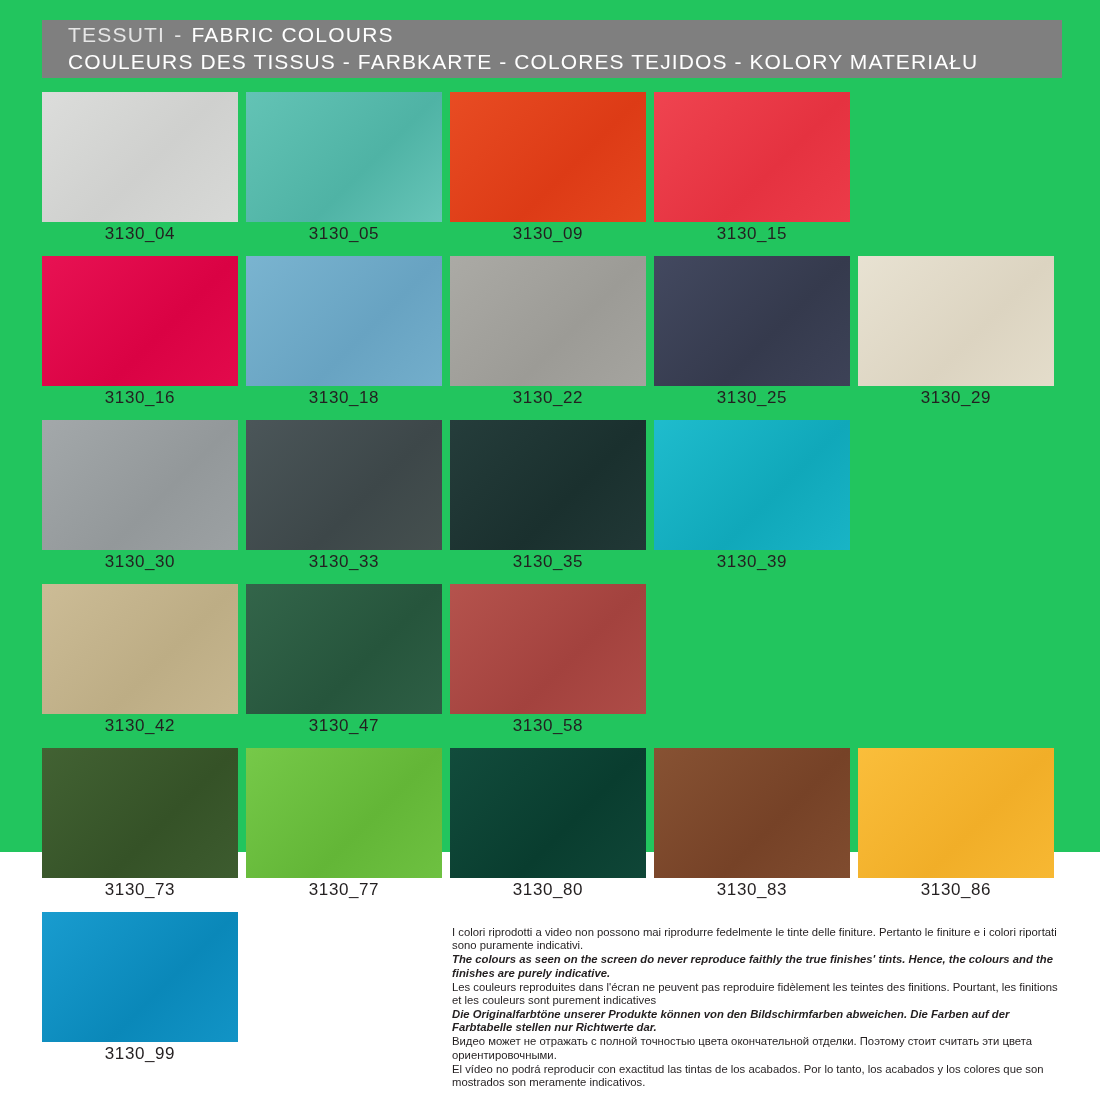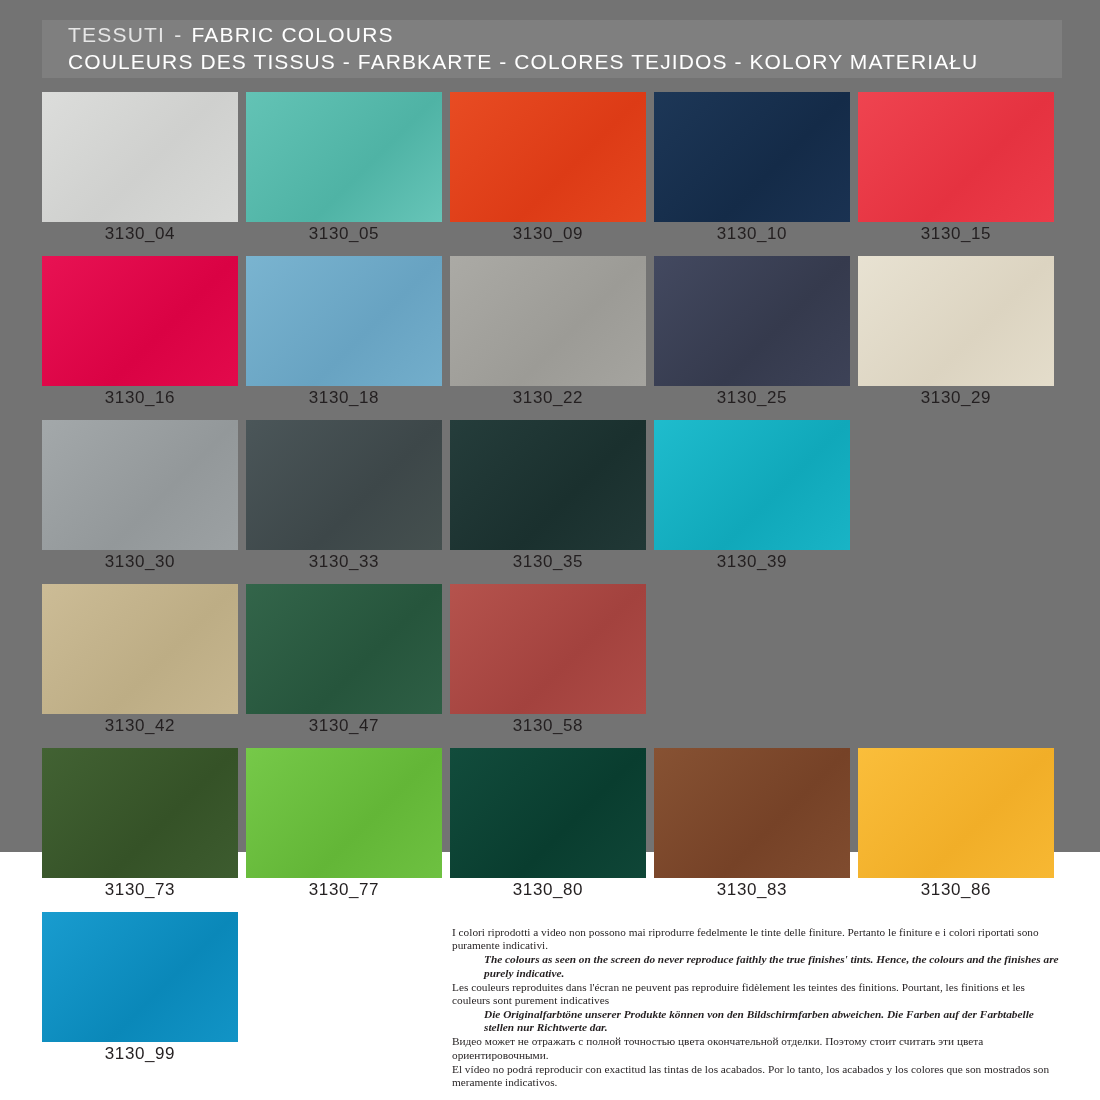--- a/index.html
+++ b/index.html
@@ -10,21 +10,21 @@
   body {
     width: 1100px;
     height: 1100px;
     font-family: "Liberation Sans", sans-serif;
     overflow: hidden;
   }
   .page {
     position: relative;
     width: 1100px;
     height: 852px;
-    background: #737373;
+    background: #22c55e;
   }
 
   
   .header-bar {
     position: absolute;
     left: 42px;
     top: 20px;
     width: 1020px;
     height: 58px;
     background: #7f7f7f;
@@ -97,29 +97,27 @@
 
   
   .notes {
     position: absolute;
     left: 452px;
     top: 926px;
     width: 608px;
     font-size: 11.3px;
     line-height: 13.4px;
     color: #231f20;
-    font-family: Liberation Serif, serif;
   }
   .notes p {
     margin: 0 0 0.5px 0;
   }
   .notes p.it {
     font-style: italic;
     font-weight: bold;
-    margin-left: 32px;
   }
 </style>
 </head>
 <body>
 
 <div class="page">
 
   <div class="header-bar">
     <div class="header-line1">
       <span class="title-main">TESSUTI</span>
@@ -144,26 +142,20 @@
           <div class="chip-label">3130_05</div>
         </div>
         <div class="cell">
           <div class="chip">
             <div class="chip-inner" style="background: linear-gradient(135deg, rgb(232, 76, 35) 0%, rgb(221, 59, 22) 60%, rgb(229, 70, 30) 100%);"></div>
           </div>
           <div class="chip-label">3130_09</div>
         </div>
         <div class="cell">
           <div class="chip">
-            <div class="chip-inner" style="background: linear-gradient(135deg, rgb(29, 55, 87) 0%, rgb(20, 43, 72) 60%, rgb(26, 50, 82) 100%);"></div>
-          </div>
-          <div class="chip-label">3130_10</div>
-        </div>
-        <div class="cell">
-          <div class="chip">
             <div class="chip-inner" style="background: linear-gradient(135deg, rgb(239, 68, 80) 0%, rgb(229, 50, 64) 60%, rgb(236, 59, 73) 100%);"></div>
           </div>
           <div class="chip-label">3130_15</div>
         </div>
       </div>
       <div class="row">
         <div class="cell">
           <div class="chip">
             <div class="chip-inner" style="background: linear-gradient(135deg, rgb(232, 18, 83) 0%, rgb(218, 2, 68) 60%, rgb(227, 10, 76) 100%);"></div>
           </div>

